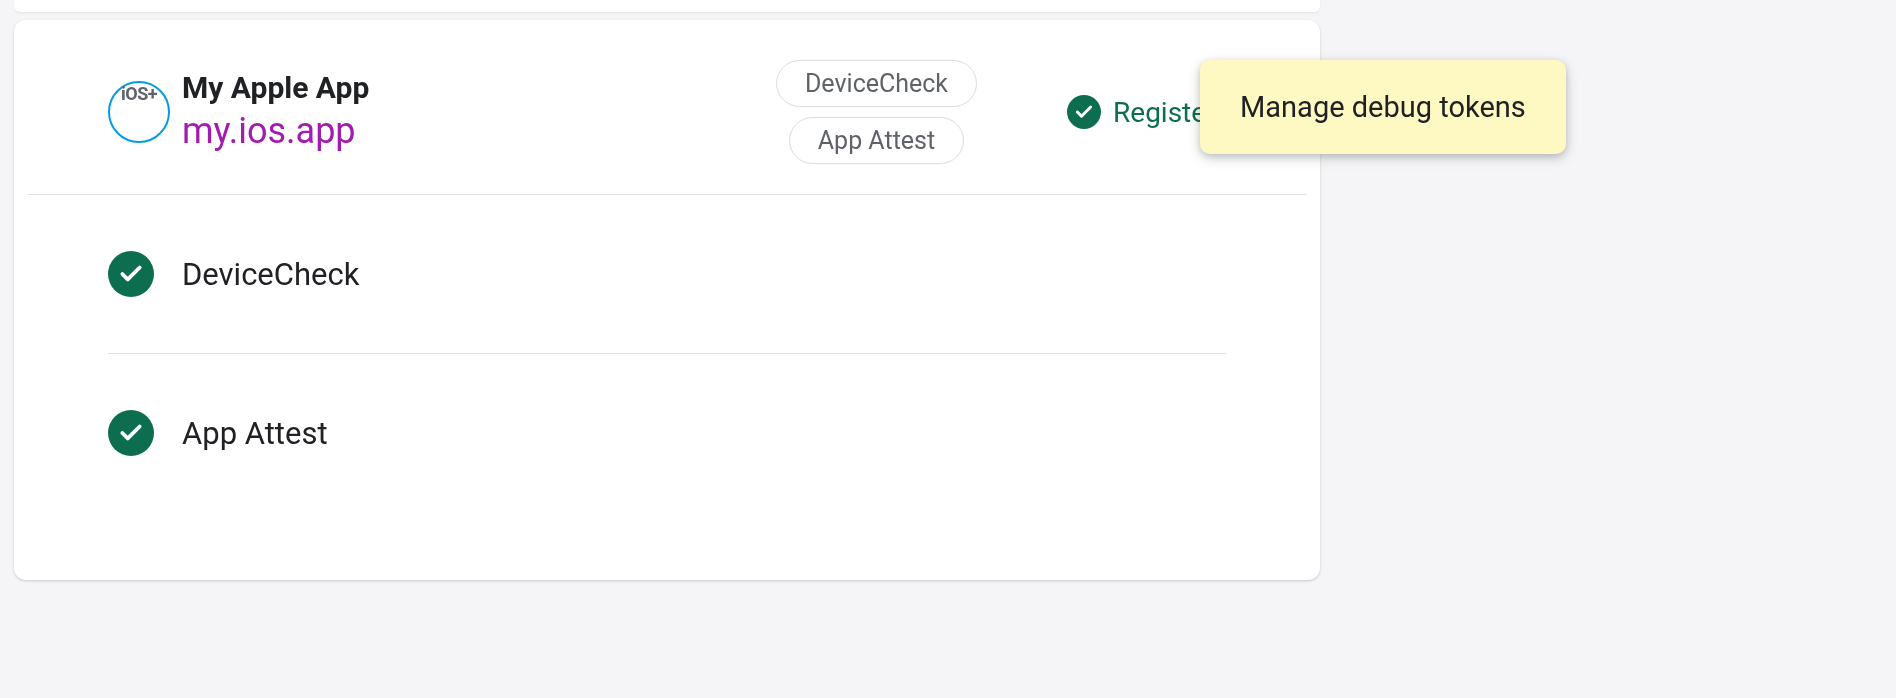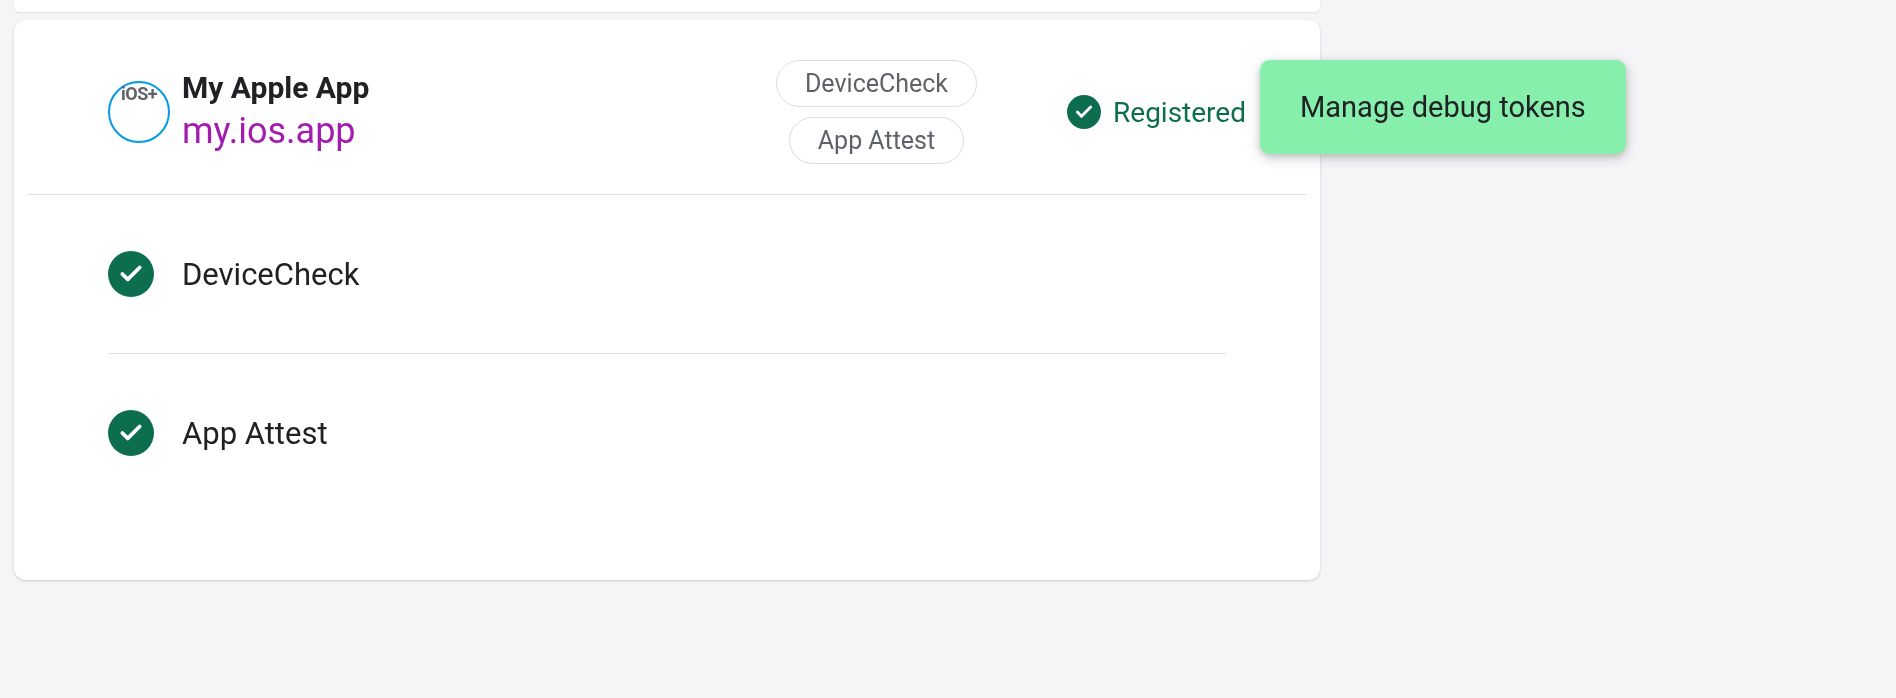--- a/index.html
+++ b/index.html
@@ -147,23 +147,23 @@
     .list-check svg {
       width: 26px;
       height: 26px;
     }
     .list-label {
       font-size: 31px;
       color: #202124;
     }
     .popover {
       position: absolute;
-      left: 1260px;
+      left: 1200px;
       top: 60px;
-      background: #86efac;
+      background: #fef9c3;
       border-radius: 10px;
       box-shadow: 0 4px 12px rgba(60,64,67,0.25), 0 2px 6px rgba(60,64,67,0.15);
       padding: 30px 40px;
       font-size: 29px;
       color: #202124;
       white-space: nowrap;
       cursor: pointer;
     }
   </style>
 </head>

